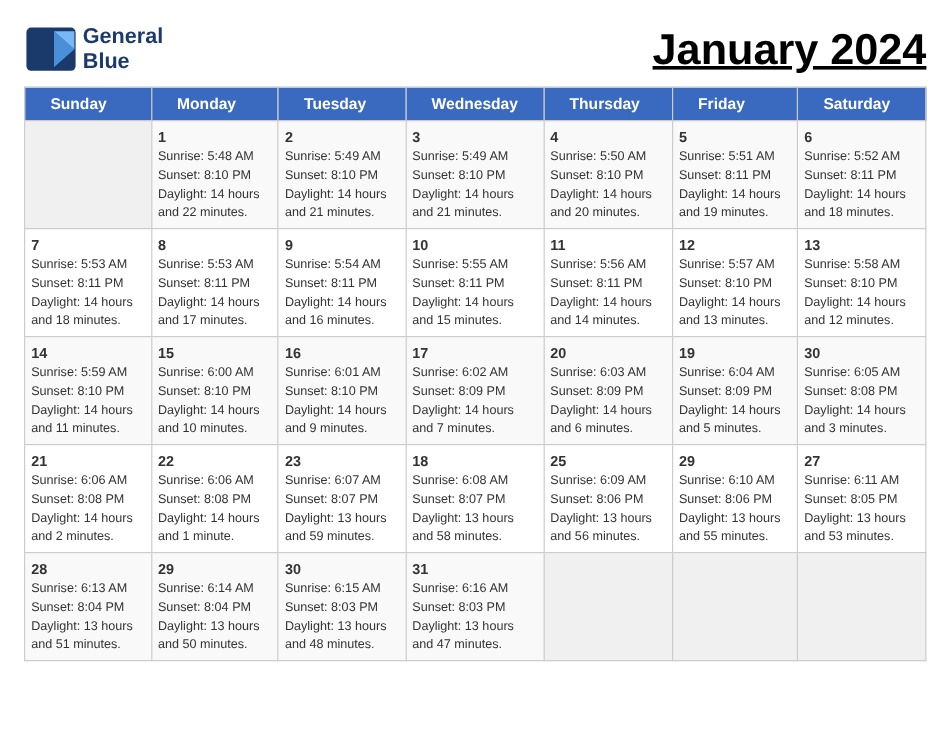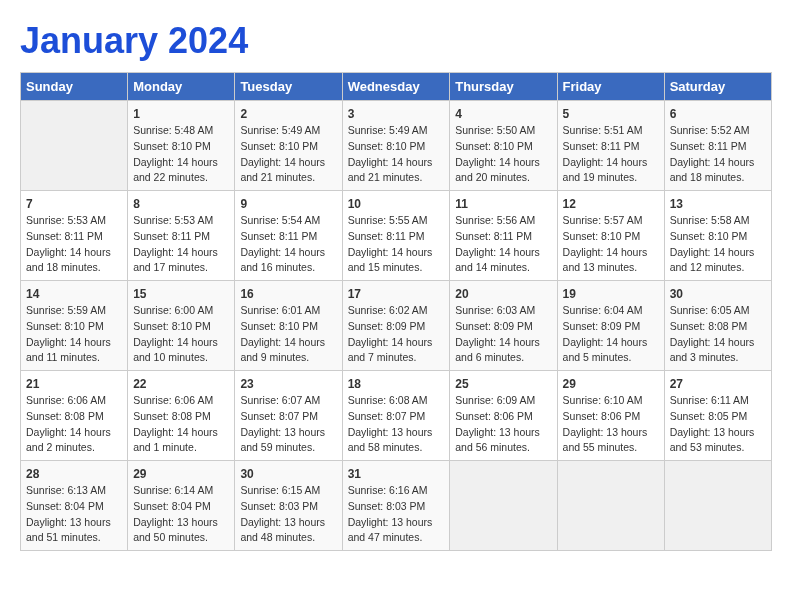--- a/index.html
+++ b/index.html
@@ -28,36 +28,37 @@
       height: 40px;
       margin-right: 4px;
       position: relative;
     }
     .title-area {
       text-align: right;
     }
     .month-title {
       font-size: 36px;
       font-weight: bold;
-      color: #1d4ed8;
+      color: #000000;
+      text-decoration: underline;
     }
     .subtitle {
       font-size: 16px;
       color: #333;
     }
     table {
       width: 100%;
       border-collapse: collapse;
       font-size: 11px;
     }
     thead tr th {
       background-color: #3a6abf;
       color: #fff;
       text-align: left;
-      padding: 6px 5px;
+      padding: 6px 21px;
       font-size: 13px;
       border: 1px solid #ccc;
     }
     tbody tr td {
       vertical-align: top;
       border: 1px solid #ccc;
       padding: 4px 5px;
       height: 90px;
       width: 108px;
       color: #333;
@@ -79,20 +80,33 @@
       color: #333;
     }
     .empty-cell {
       background-color: #f0f0f0 !important;
     }
   </style>
 </head>
 <body>
 
 <div class="header">
+  <div class="logo">
+    <div class="logo-icon">
+      <svg width="45" height="40" viewBox="0 0 45 40">
+        <rect x="2" y="2" width="41" height="36" rx="4" fill="#1a3a6b"></rect>
+        <polygon points="25,5 42,20 25,35" fill="#4a90d9"></polygon>
+        <polygon points="25,5 42,5 42,20" fill="#7ab8f5"></polygon>
+      </svg>
+    </div>
+    <div>
+      <div>General</div>
+      <div>Blue</div>
+    </div>
+  </div>
   <div class="title-area">
     <div class="month-title">January 2024</div>
   </div>
 </div>
 
 <table>
   <thead>
     <tr>
     <th>Sunday</th>
         <th>Monday</th>

